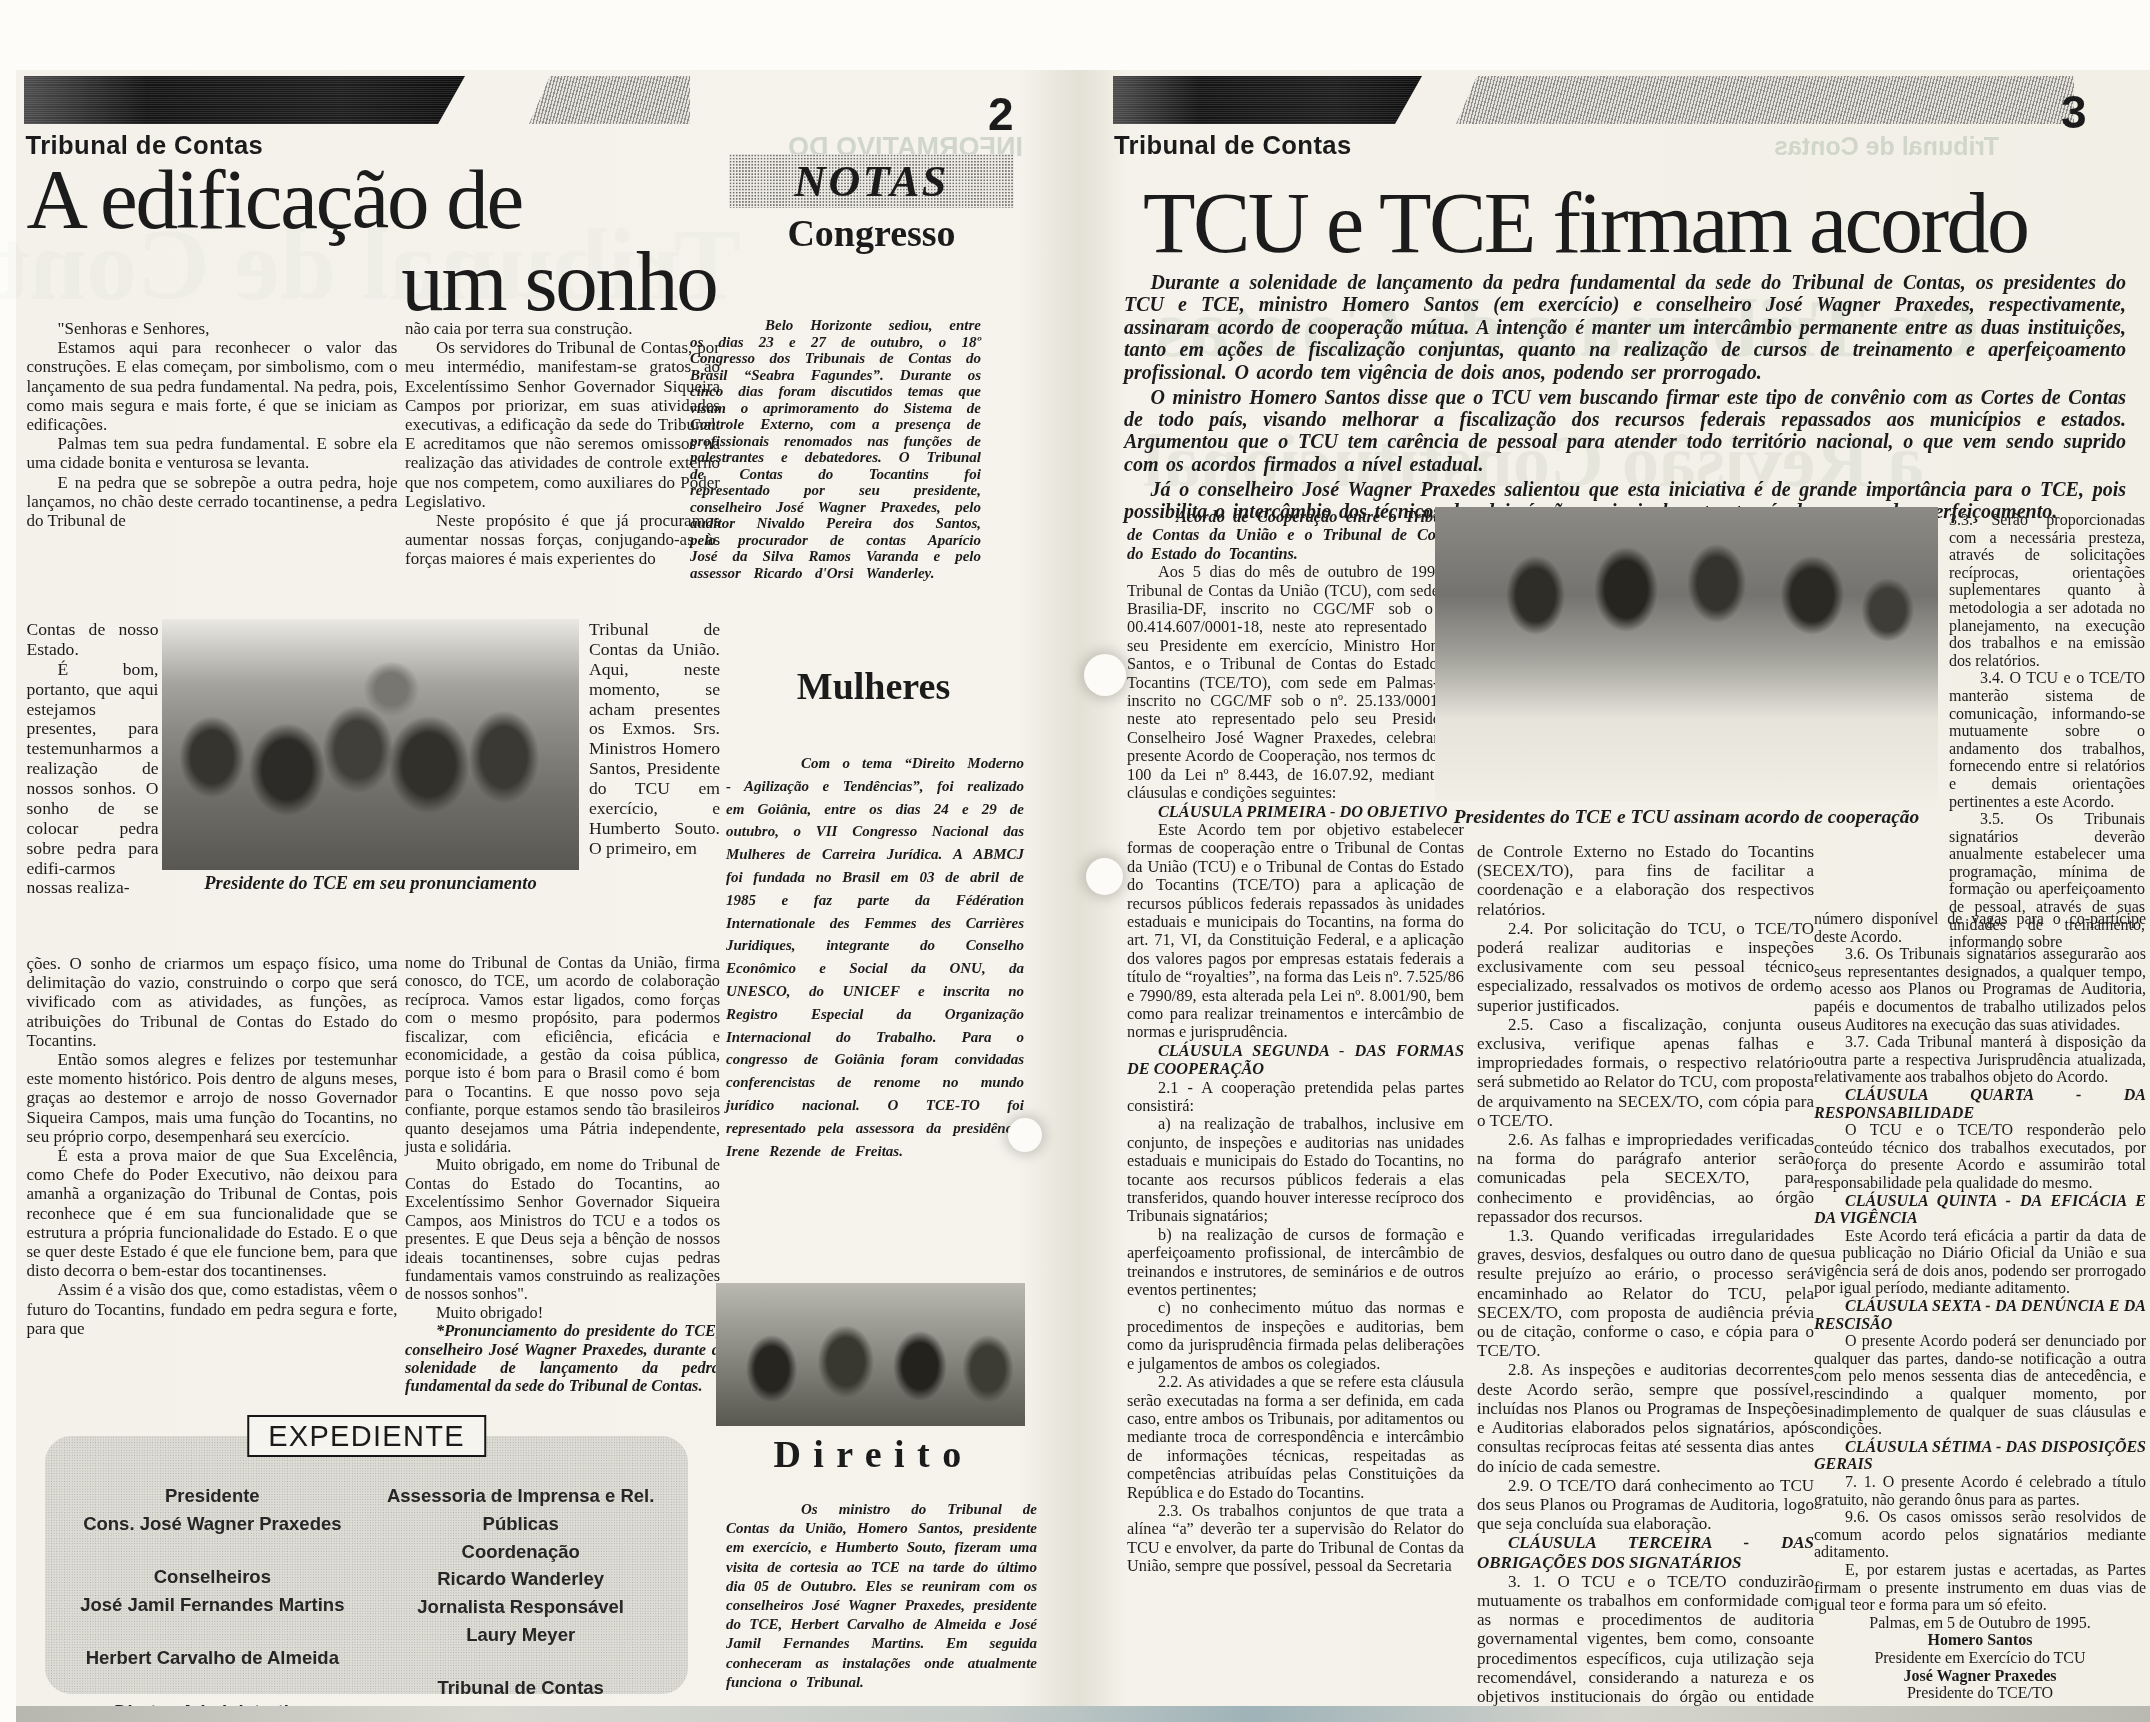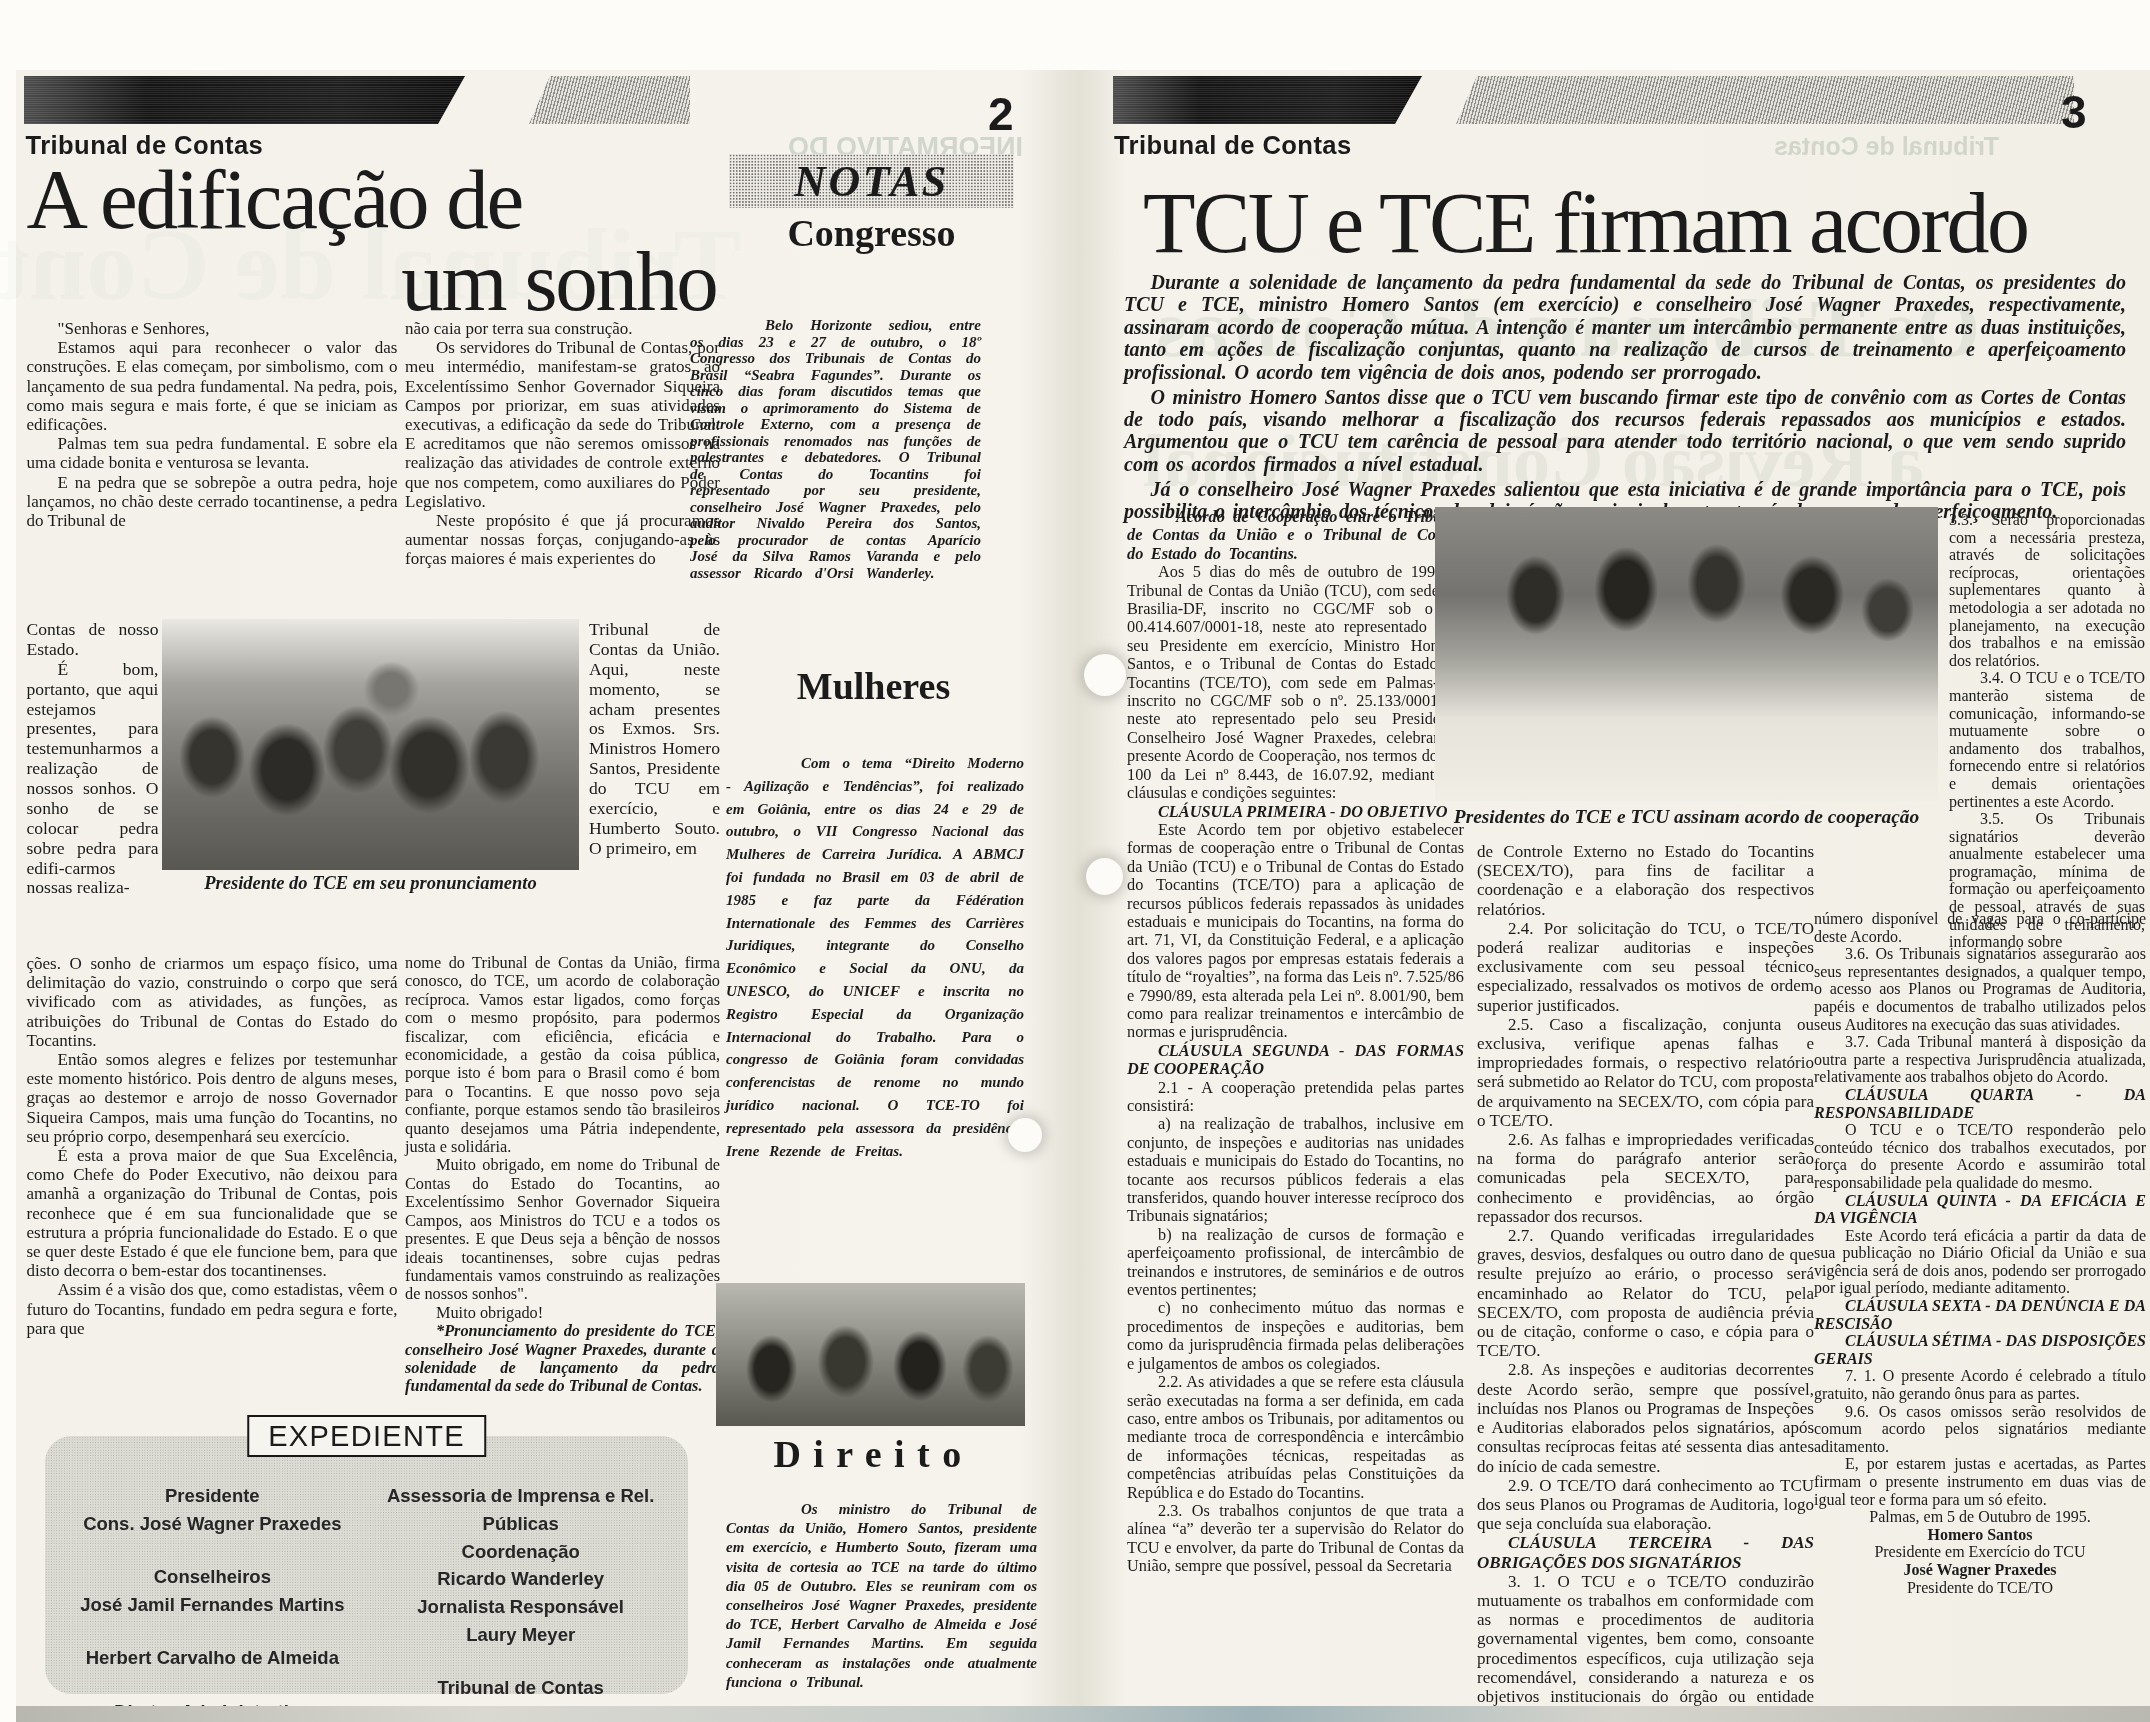--- a/index.html
+++ b/index.html
@@ -245,21 +245,21 @@
   </div>
 
 <div class="abs photo photo3" style="left:1435px;top:507px;width:503px;height:294px;"></div>
 <div class="abs caption" style="left:1435px;top:806px;width:503px;font-size:19.4px;">Presidentes do TCE e TCU assinam acordo de cooperação</div>
 
 <div class="abs body-text" style="left:1477px;top:842px;width:337px;">
     <p class="noind">de Controle Externo no Estado do Tocantins (SECEX/TO), para fins de facilitar a coordenação e a elaboração dos respectivos relatórios.</p>
     <p>2.4. Por solicitação do TCU, o TCE/TO poderá realizar auditorias e inspeções exclusivamente com seu pessoal técnico especializado, ressalvados os motivos de ordem superior justificados.</p>
     <p>2.5. Caso a fiscalização, conjunta ou exclusiva, verifique apenas falhas e impropriedades formais, o respectivo relatório será submetido ao Relator do TCU, com proposta de arquivamento na SECEX/TO, com cópia para o TCE/TO.</p>
     <p>2.6. As falhas e impropriedades verificadas na forma do parágrafo anterior serão comunicadas pela SECEX/TO, para conhecimento e providências, ao órgão repassador dos recursos.</p>
-    <p>2.7. Quando verificadas irregularidades graves, desvios, desfalques ou outro dano de que resulte prejuízo ao erário, o processo será encaminhado ao Relator do TCU, pela SECEX/TO, com proposta de audiência prévia ou de citação, conforme o caso, e cópia para o TCE/TO.</p>
+    <p>1.3. Quando verificadas irregularidades graves, desvios, desfalques ou outro dano de que resulte prejuízo ao erário, o processo será encaminhado ao Relator do TCU, pela SECEX/TO, com proposta de audiência prévia ou de citação, conforme o caso, e cópia para o TCE/TO.</p>
     <p>2.8. As inspeções e auditorias decorrentes deste Acordo serão, sempre que possível, incluídas nos Planos ou Programas de Inspeções e Auditorias elaborados pelos signatários, após consultas recíprocas feitas até sessenta dias antes do início de cada semestre.</p>
     <p>2.9. O TCE/TO dará conhecimento ao TCU dos seus Planos ou Programas de Auditoria, logo que seja concluída sua elaboração.</p>
     <p class="clause">CLÁUSULA TERCEIRA - DAS OBRIGAÇÕES DOS SIGNATÁRIOS</p>
     <p>3. 1.  O TCU e o TCE/TO conduzirão mutuamente os trabalhos em conformidade com as normas e procedimentos de auditoria governamental vigentes, bem como, consoante procedimentos específicos, cuja utilização seja recomendável, considerando a natureza e os objetivos institucionais do órgão ou entidade auditada.</p>
     <p>3.2. O TCU informará, tempestivamente, o TCE/TO sobre a natureza e o montante dos recursos federais transferidos às unidades estaduais e municipais a serem auditadas.</p>
   </div>
 
 <div class="abs body-text" style="left:1949px;top:511px;width:196px;font-size:16px;line-height:1.1;">
     <p class="noind">3.3. Serão proporcionadas com a necessária presteza, através de solicitações recíprocas, orientações suplementares quanto à metodologia a ser adotada no planejamento, na execução dos trabalhos e na emissão dos relatórios.</p>
     <p>3.4. O TCU e o TCE/TO manterão sistema de comunicação, informando-se mutuamente sobre o andamento dos trabalhos, fornecendo entre si relatórios e demais orientações pertinentes a este Acordo.</p>
@@ -267,20 +267,21 @@
   </div>
 <div class="abs body-text" style="left:1814px;top:910px;width:332px;font-size:16px;line-height:1.1;">
     <p class="noind">número disponível de vagas para o co-partícipe deste Acordo.</p>
     <p>3.6. Os Tribunais signatários assegurarão aos seus representantes designados, a qualquer tempo, o acesso aos Planos ou Programas de Auditoria, papéis e documentos de trabalho utilizados pelos seus Auditores na execução das suas atividades.</p>
     <p>3.7. Cada Tribunal manterá à disposição da outra parte a respectiva Jurisprudência atualizada, relativamente aos trabalhos objeto do Acordo.</p>
     <p class="clause">CLÁUSULA QUARTA - DA RESPONSABILIDADE</p>
     <p>O TCU e o TCE/TO responderão pelo conteúdo técnico dos trabalhos executados, por força do presente Acordo e assumirão total responsabilidade pela qualidade do mesmo.</p>
     <p class="clause">CLÁUSULA QUINTA - DA EFICÁCIA E DA VIGÊNCIA</p>
     <p>Este Acordo terá eficácia a partir da data de sua publicação no Diário Oficial da União e sua vigência será de dois anos, podendo ser prorrogado por igual período, mediante aditamento.</p>
     <p class="clause">CLÁUSULA SEXTA - DA DENÚNCIA E DA RESCISÃO</p>
+    <p>O presente Acordo poderá ser denunciado por qualquer das partes, dando-se notificação a outra com pelo menos sessenta dias de antecedência, e rescindindo a qualquer momento, por inadimplemento de qualquer de suas cláusulas e condições.</p>
     <p class="clause">CLÁUSULA SÉTIMA - DAS DISPOSIÇÕES GERAIS</p>
     <p>7. 1. O presente Acordo é celebrado a título gratuito, não gerando ônus para as partes.</p>
     <p>9.6. Os casos omissos serão resolvidos de comum acordo pelos signatários mediante aditamento.</p>
     <p>E, por estarem justas e acertadas, as Partes firmam o presente instrumento em duas vias de igual teor e forma para um só efeito.</p>
     <p class="sig-place">Palmas, em 5 de Outubro de 1995.</p>
     <p class="sig-name">Homero  Santos</p>
     <p class="sig-role">Presidente em Exercício do TCU</p>
     <p class="sig-name">José Wagner Praxedes</p>
     <p class="sig-role">Presidente do TCE/TO</p>
   </div>

